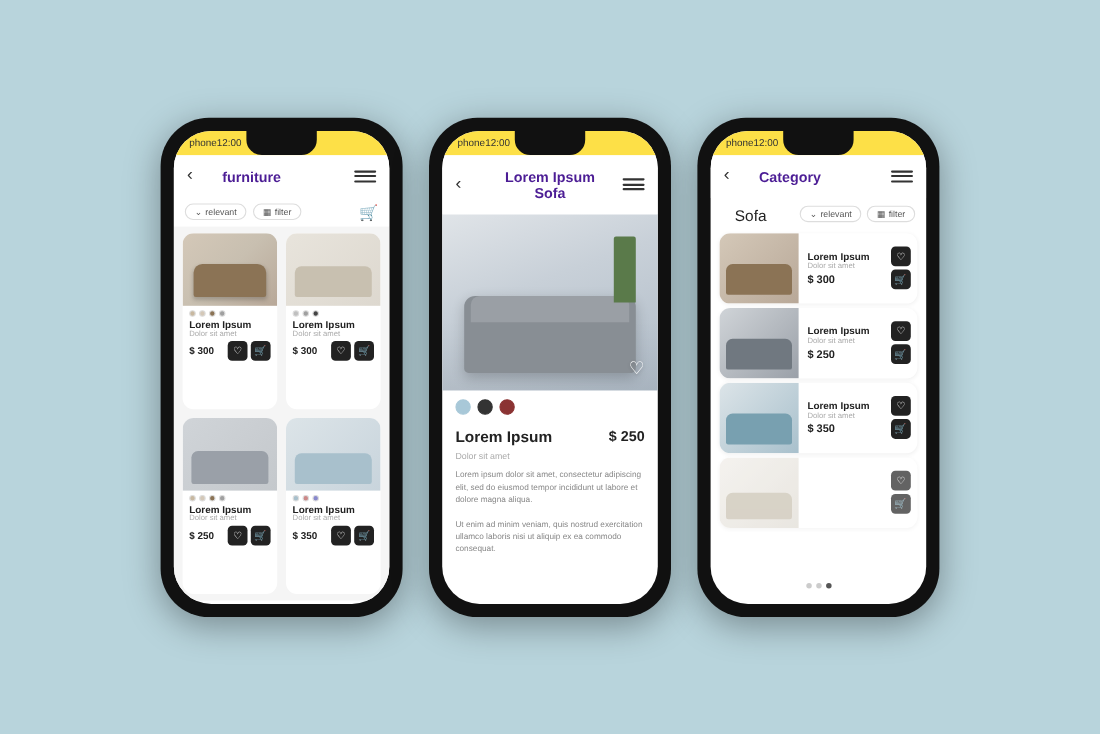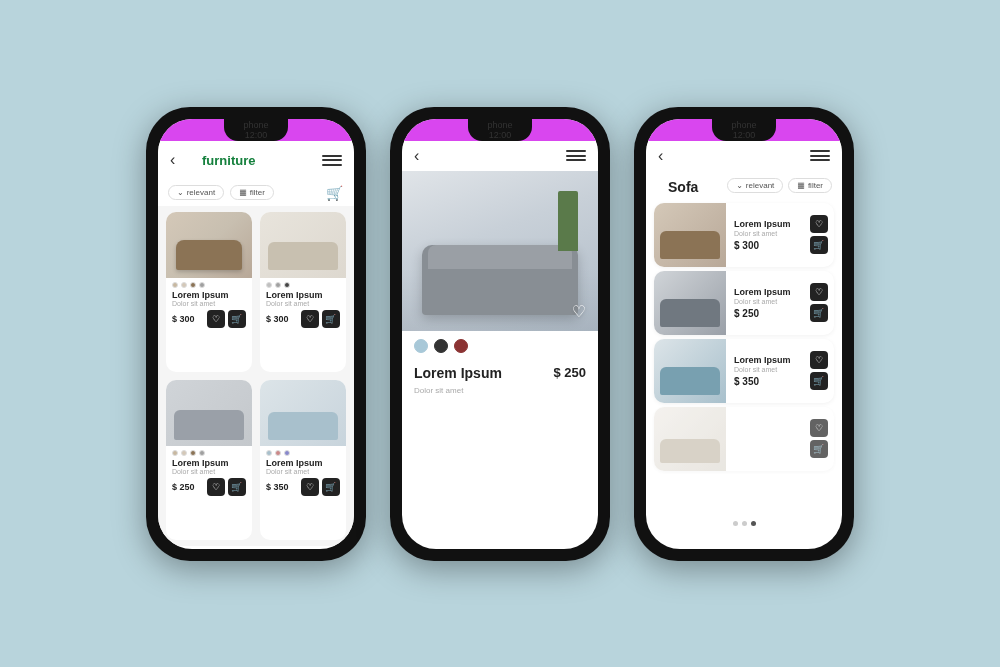--- a/index.html
+++ b/index.html
@@ -32,28 +32,27 @@
     }
     .phone-1 { width: 220px; }
     .phone-1 .phone-screen { width: 196px; height: 430px; }
     .phone-2 { width: 220px; }
     .phone-2 .phone-screen { width: 196px; height: 430px; }
     .phone-3 { width: 220px; }
     .phone-3 .phone-screen { width: 196px; height: 430px; }
 
     
     .top-status {
-      background: #d946ef;
+      background: #fde047;
       height: 22px;
       display: flex;
       align-items: center;
-      justify-content: center;
+      justify-content: flex-start;
       padding: 0 14px;
       position: relative;
-      flex-direction: column;
     }
     .top-status .notch-cover {
       position: absolute;
       top: 0; left: 50%;
       transform: translateX(-50%);
       width: 64px;
       height: 22px;
       background: #111;
       border-radius: 0 0 14px 14px;
     }
@@ -63,21 +62,21 @@
     .nav-bar {
       display: flex;
       align-items: center;
       justify-content: space-between;
       padding: 6px 12px;
       background: #fff;
     }
     .nav-bar .title {
       font-size: 13px;
       font-weight: 600;
-      color: #15803d;
+      color: #4c1d95;
       text-align: center;
       flex: 1;
     }
     .nav-back {
       font-size: 16px;
       color: #333;
       cursor: pointer;
       width: 20px;
     }
     .nav-menu {
@@ -338,21 +337,21 @@
       padding: 10px;
       font-size: 11px;
       color: #aaa;
       cursor: pointer;
       text-align: center;
     }
 
     
     .category-label {
       font-size: 14px;
-      font-weight: 700;
+      font-weight: 400;
       color: #222;
       padding: 4px 12px 2px;
     }
     .list-product-card {
       display: flex;
       align-items: center;
       background: #fff;
       border-radius: 10px;
       margin: 4px 8px;
       overflow: hidden;
@@ -560,20 +559,21 @@
   <div class="phone-screen">
     
     <div class="top-status">
       <div class="notch-cover"></div>
       <span class="status-text">phone</span>
       <span class="status-text">12:00</span>
     </div>
     
     <div class="nav-bar">
       <span class="nav-back">‹</span>
+      <span class="nav-bar title">Lorem Ipsum Sofa</span>
       <div class="nav-menu">
         <span></span>
           <span></span>
           <span></span>
       </div>
     </div>
     
     <div class="detail-image">
       <div class="detail-sofa"></div>
       <div class="detail-plant"></div>
@@ -585,35 +585,37 @@
       <span class="color-select-dot active" style="background:#333;border-color:#333"></span>
       <span class="color-select-dot" style="background:#8B3333;border-color:#8B3333"></span>
     </div>
     
     <div class="detail-title-row">
       <span class="detail-title">Lorem Ipsum</span>
       <span class="detail-price">$ 250</span>
     </div>
     <div class="detail-sub">Dolor sit amet</div>
     
+    <div class="detail-desc">Lorem ipsum dolor sit amet, consectetur adipiscing elit, sed do eiusmod tempor incididunt ut labore et dolore magna aliqua.<br><br>Ut enim ad minim veniam, quis nostrud exercitation ullamco laboris nisi ut aliquip ex ea commodo consequat.</div>
     
   </div>
 </div>
 
 <div class="phone phone-3">
   <div class="phone-screen">
 
     <div class="top-status">
       <div class="notch-cover"></div>
       <span class="status-text">phone</span>
       <span class="status-text">12:00</span>
     </div>
 
     <div class="nav-bar">
       <span class="nav-back">‹</span>
+      <span class="nav-bar title">Category</span>
       <div class="nav-menu">
         <span></span>
           <span></span>
           <span></span>
       </div>
     </div>
 
     <div style="display:flex;align-items:center;justify-content:space-between;padding:4px 10px 2px;">
       <span class="category-label">Sofa</span>
       <div style="display:flex;gap:5px">

